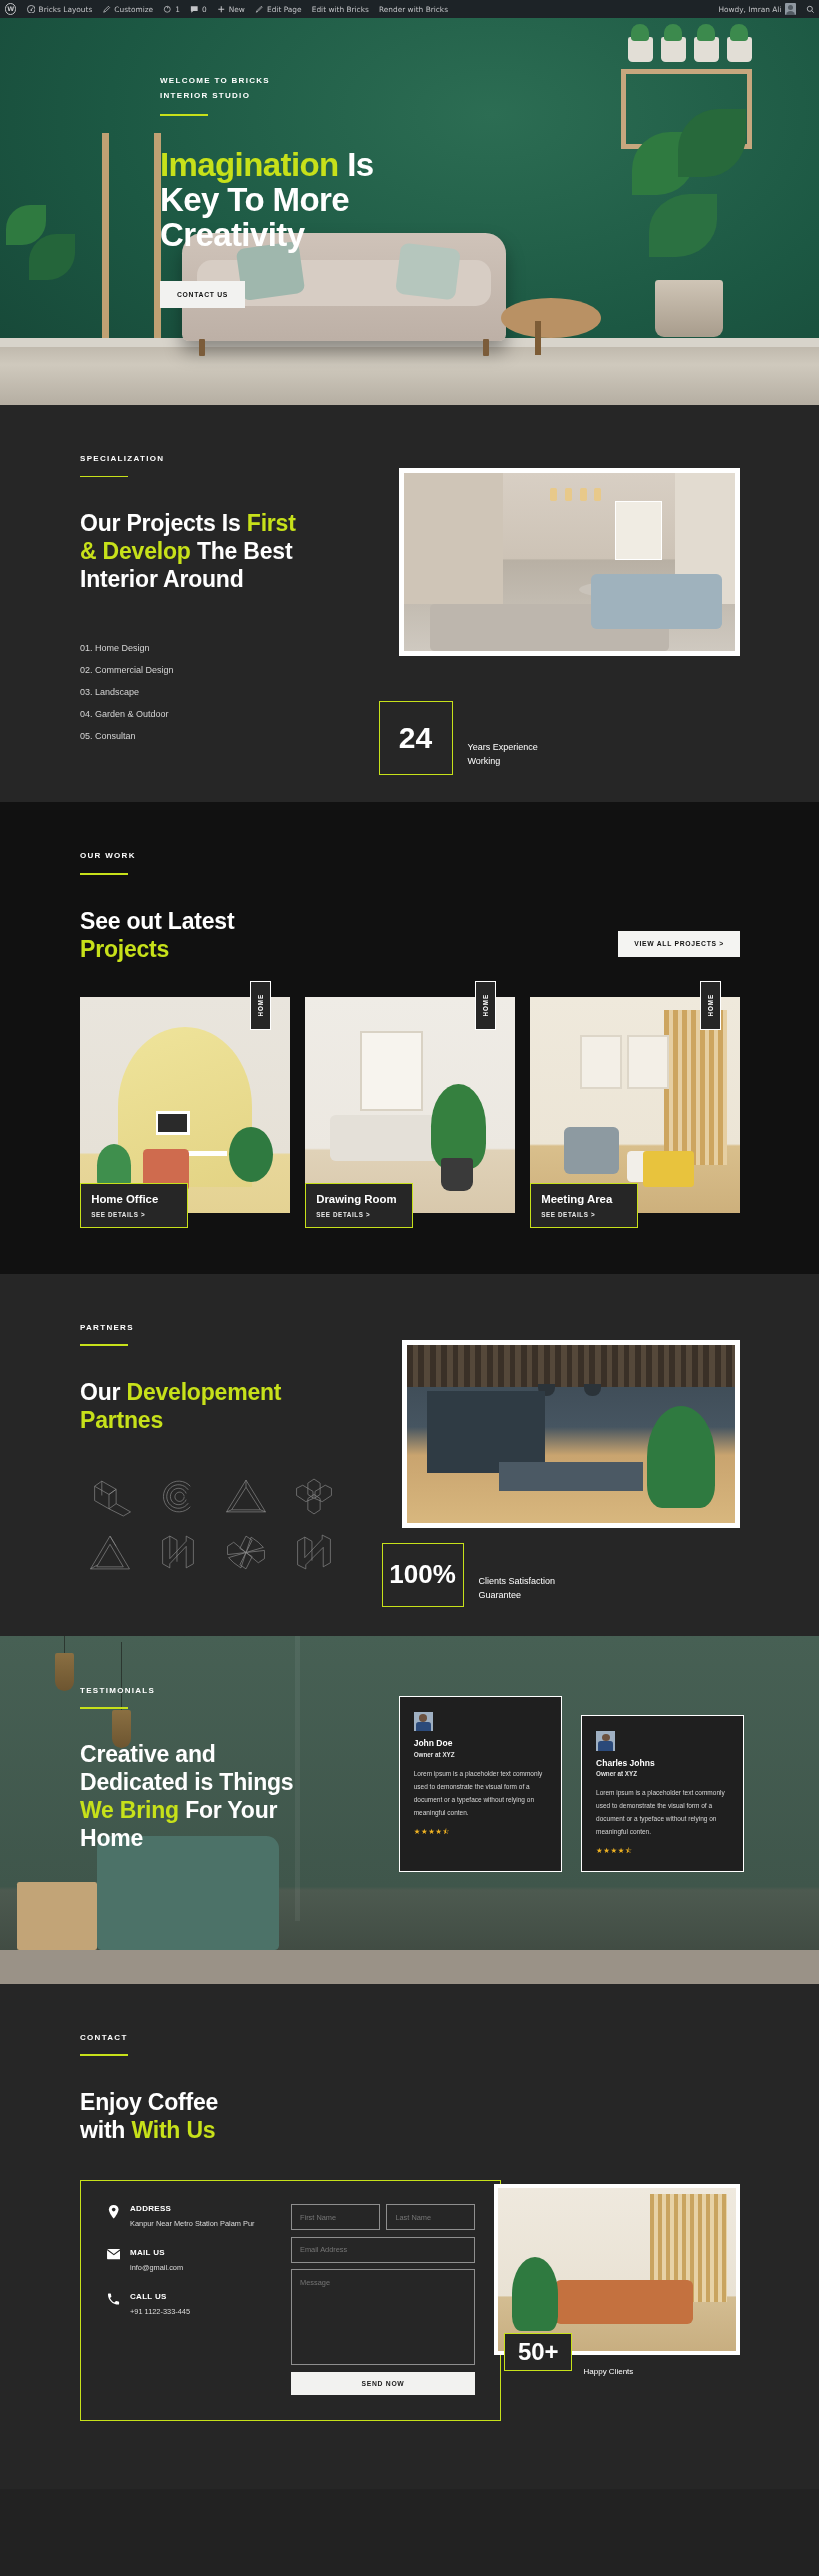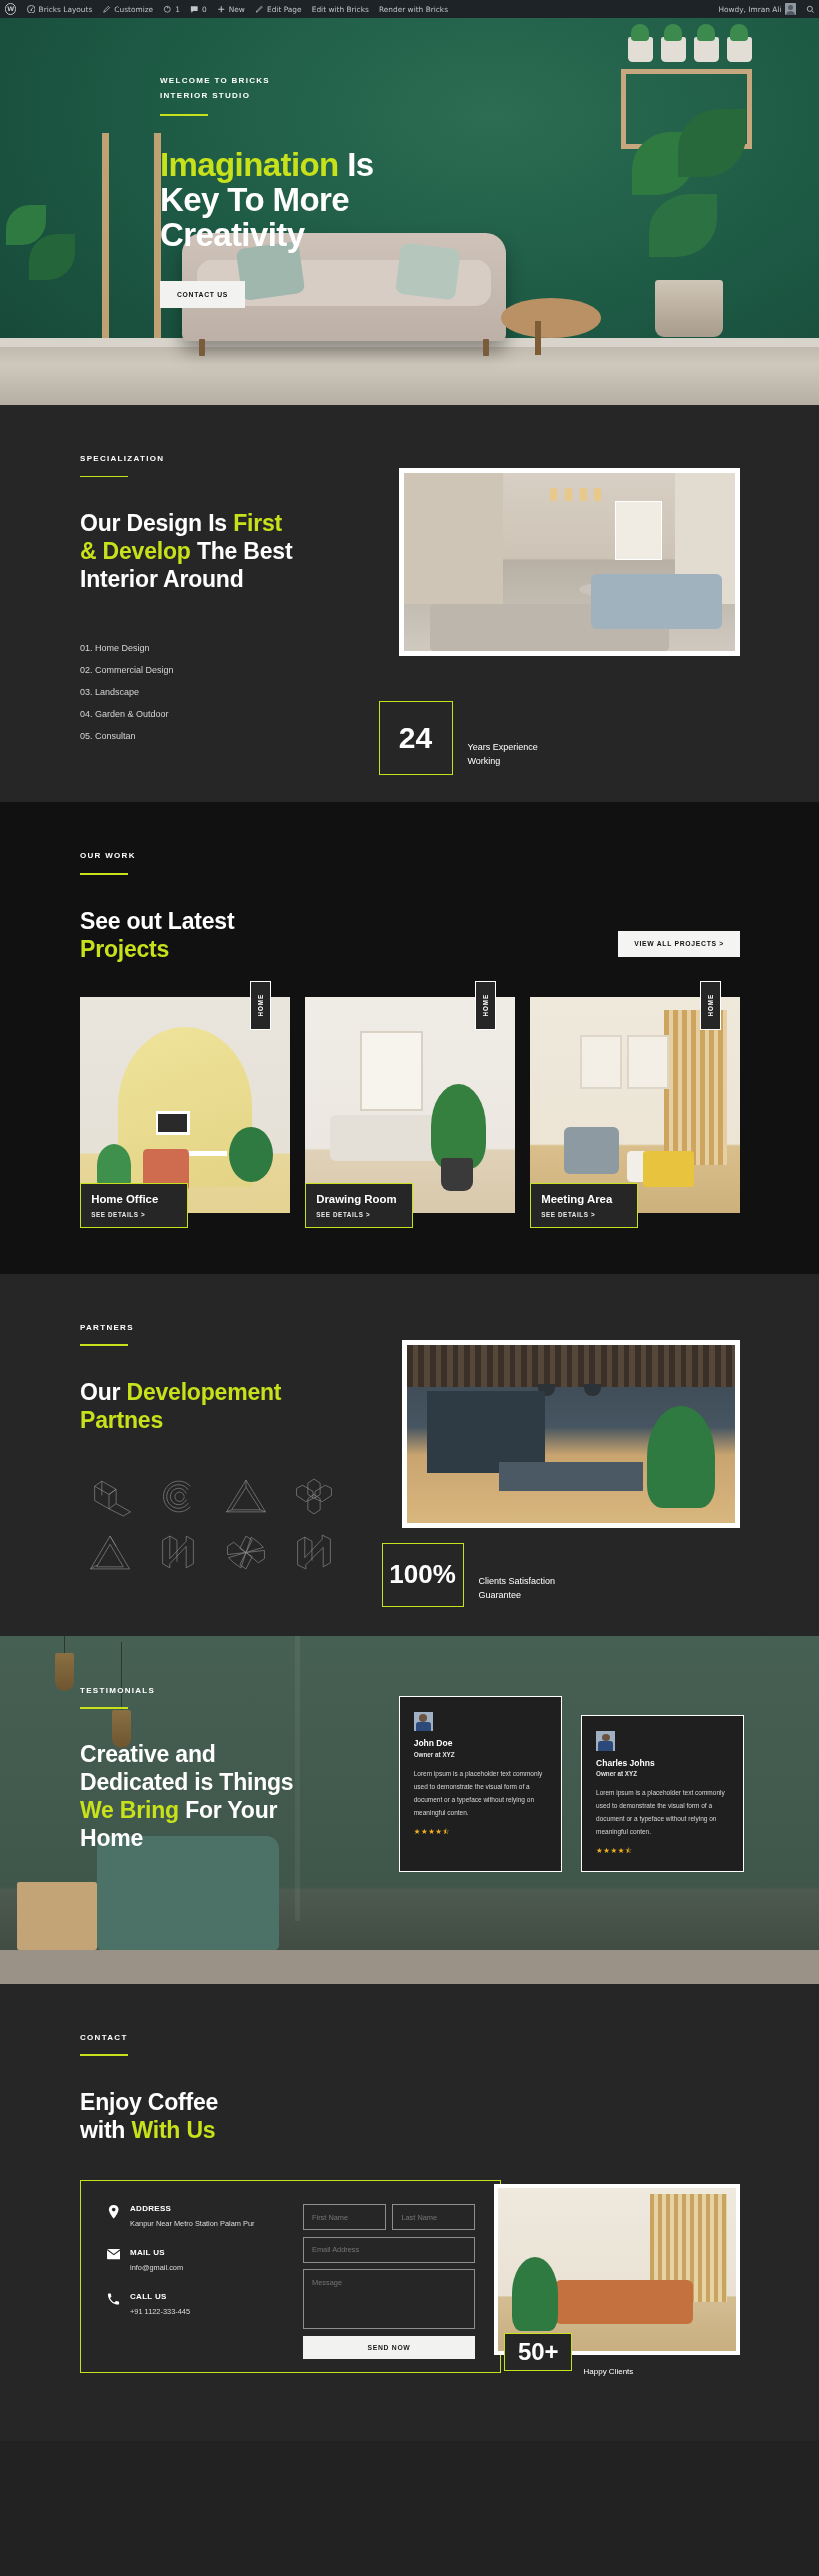--- a/index.html
+++ b/index.html
@@ -206,36 +206,36 @@
   .tname{font-size:8.5px;font-weight:700;margin-top:6.8px;}
   .trole{font-size:6.3px;font-weight:700;margin-top:2.8px;color:#e2e2e2;}
   .ttext{font-size:6.5px;line-height:2.0;color:#d7d7d7;margin-top:9px;}
   .tstars{margin-top:6.8px;color:#f0b323;font-size:7.4px;letter-spacing:0.6px;}
 
   
   #contact{background:#262626;padding:49px 0 68px;}
   #contact h2{margin-top:32px;}
   .contact-row{display:flex;margin-top:36px;align-items:flex-start;}
   .contact-box{
-    border:1.1px solid #c7e11a;background:#262626;padding:23px 25px 13px;display:flex;gap:26px;
+    border:1.1px solid #c7e11a;background:#262626;padding:23px 25px 25px;display:flex;gap:14px;
     width:421px;flex:none;justify-content:center;
   }
   .cinfo{width:171px;flex:none;}
   .cinfo .item{display:flex;gap:9px;margin-bottom:19.4px;}
   .cinfo .item:last-child{margin-bottom:0;}
   .cicon{width:15px;flex:none;display:flex;justify-content:center;padding-top:1.1px;}
   .cinfo .lbl{font-size:8px;font-weight:700;letter-spacing:0.3px;}
   .cinfo .val{font-size:7.4px;color:#dcdcdc;margin-top:4.6px;line-height:1.5;}
   .cform{flex:1;display:flex;flex-direction:column;gap:6.8px;}
   .cform .pair{display:flex;gap:6.8px;}
   .cform input,.cform textarea{
     background:transparent;border:0.6px solid #8e8e8e;color:#e9e9e9;
     font-family:"Liberation Sans",sans-serif;font-size:7.4px;padding:7.4px 8px;width:100%;
   }
-  .cform textarea{height:60px;resize:none;}
+  .cform textarea{height:96px;resize:none;}
   .btn-send{
     background:#f2f2f0;color:#1a1a1a;border:0;font-size:6.8px;font-weight:700;letter-spacing:0.7px;
     padding:8px 0;text-transform:uppercase;width:100%;font-family:"Liberation Sans",sans-serif;
   }
   .contact-media{flex:1;position:relative;margin-left:-6.8px;padding-top:3.4px;}
   .cimg{border:4.6px solid #fff;height:171px;position:relative;overflow:hidden;
     background:linear-gradient(180deg,#efe9de 0%,#e9e2d4 66%,#d3bd92 67%,#c8ae80 100%);}
   .cimg .slat{position:absolute;right:4%;top:4%;width:32%;height:66%;
      background:repeating-linear-gradient(90deg,#c9a45f 0 4px,#e7d2a6 4px 8px);}
   .cimg .sofa3{position:absolute;left:24%;bottom:16%;width:58%;height:44px;background:#c4713f;border-radius:5.7px;}
@@ -362,21 +362,21 @@
     <a class="btn-contact">CONTACT US</a>
   </div>
 </section>
 
 <section id="mission">
   <div class="inner row">
     <div class="left">
       <div class="eyebrow">SPECIALIZATION</div>
       <div class="eyebrow-rule"></div>
       <h2 class="big">
-        <span>Our Design Is </span><span class="accent">First</span><br>
+        <span>Our Projects Is </span><span class="accent">First</span><br>
         <span class="accent">&amp; Develop</span><span> The Best</span><br>
         <span>Interior Around</span>
       </h2>
       <ul class="spec-list">
         <li>01. Home Design</li>
         <li>02. Commercial Design</li>
         <li>03. Landscape</li>
         <li>04. Garden &amp; Outdoor</li>
         <li>05. Consultan</li>
       </ul>

